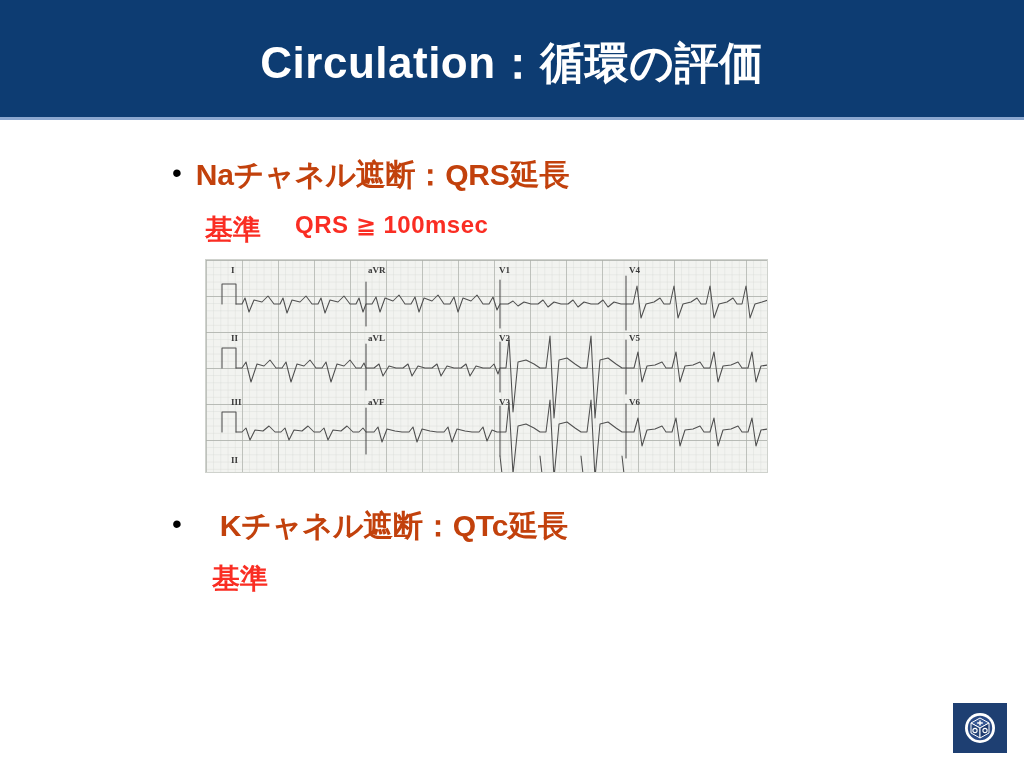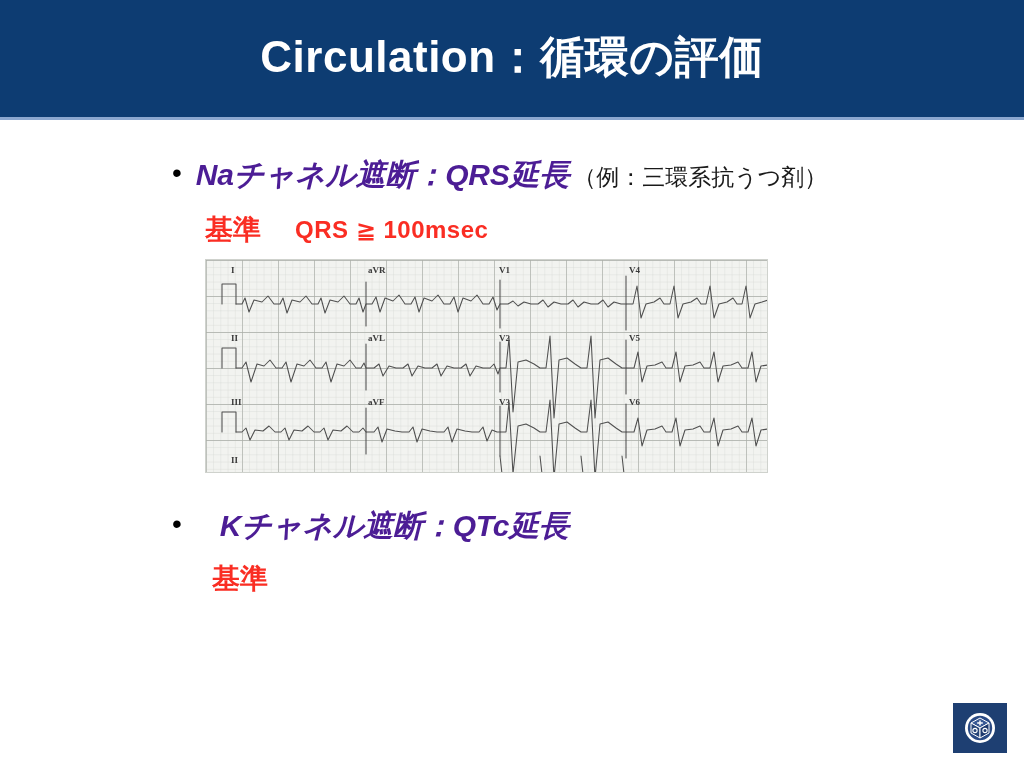--- a/index.html
+++ b/index.html
@@ -21,21 +21,21 @@
   
   #title-banner {
     position: absolute;
     left: 0; top: 0;
     width: 1024px;
     height: 117px;
     background: #0d3c72;
   }
   #title-text {
     position: absolute;
-    left: 0; top: 2px;
+    left: 0; top: 8px;
     width: 1024px;
     height: 117px;
     display: flex;
     align-items: center;
     justify-content: center;
     color: #ffffff;
     font-size: 44px;
     font-weight: bold;
     letter-spacing: 0.5px;
     white-space: nowrap;
@@ -58,38 +58,37 @@
   }
   .bullet-dot {
     color: #000000;
     font-size: 28px;
     line-height: 1;
     margin-right: 14px;
     position: relative;
     top: -3px;
   }
   .bullet-main {
-    color: #4c1d95;
+    color: #c2410c;
     font-size: 30px;
     font-weight: bold;
     letter-spacing: -0.2px;
-    font-style: italic;
   }
   .bullet-note {
     color: #1a1a1a;
     font-size: 23px;
     font-weight: normal;
     margin-left: 4px;
   }
 
   
   .criteria-row {
     position: absolute;
     display: flex;
-    align-items: center;
+    align-items: flex-start;
     white-space: nowrap;
     color: #fa2d23;
     font-weight: bold;
   }
   .criteria-label { font-size: 28px; }
   .criteria-value { font-size: 24px; margin-left: 34px; letter-spacing: 0.5px; }
 
   
   #ecg-figure {
     position: absolute;
@@ -131,21 +130,20 @@
 
 <div id="slide">
 
   <div id="title-banner"></div>
   <div id="title-text">Circulation：循環の評価</div>
   <div id="title-underline"></div>
 
   <div class="bullet-row" style="left:172px; top:155px;">
     <span class="bullet-dot">•</span>
     <span class="bullet-main">Naチャネル遮断：QRS延長</span>
-    <span class="bullet-note">（例：三環系抗うつ剤）</span>
   </div>
 
   <div class="criteria-row" style="left:205px; top:211px;">
     <span class="criteria-label">基準</span>
     <span class="criteria-value">QRS ≧ 100msec</span>
   </div>
 
   <div id="ecg-figure">
     <svg width="563" height="214" viewBox="0 0 563 214" xmlns="http://www.w3.org/2000/svg">
       <rect x="0" y="0" width="563" height="214" fill="#f2f3f0"></rect>

